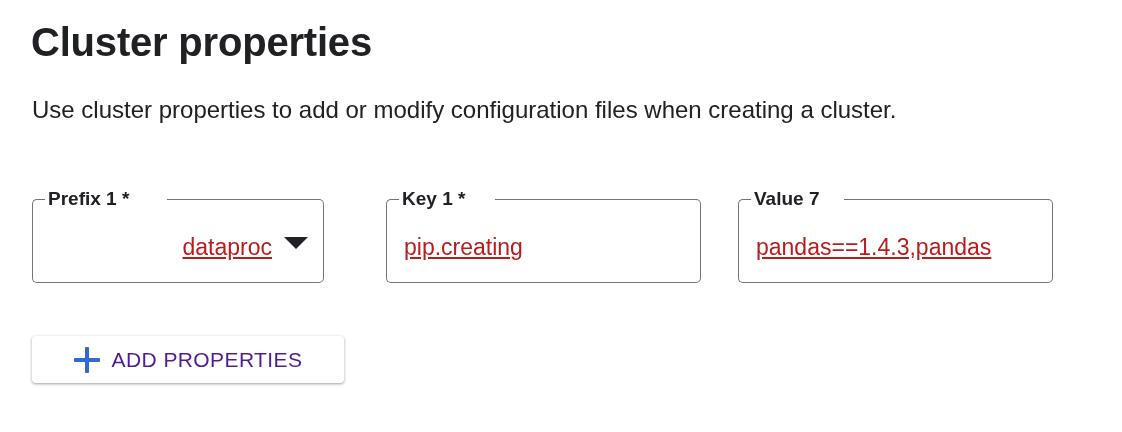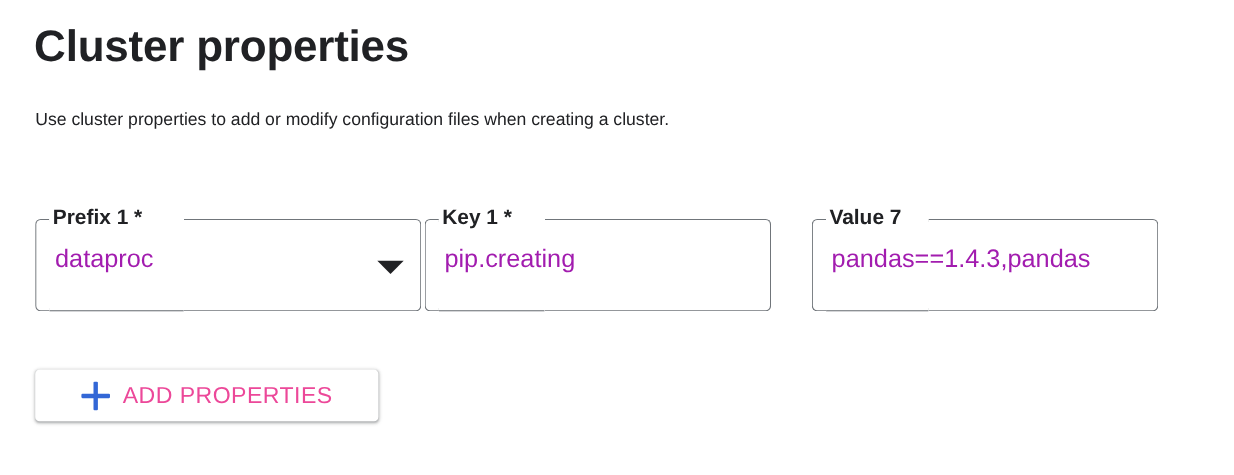--- a/index.html
+++ b/index.html
@@ -31,21 +31,21 @@
     color: #202124;
     letter-spacing: -0.2px;
     line-height: 42px;
     white-space: nowrap;
   }
 
   .page-desc {
     position: absolute;
     left: 32px;
     top: 96px;
-    font-size: 16px;
+    font-size: 24px;
     font-weight: 400;
     color: #202124;
     line-height: 28px;
     white-space: nowrap;
   }
 
   
   .fields-row {
     position: absolute;
     left: 32px;
@@ -98,46 +98,47 @@
     flex: 1 1 auto;
     border: 1.6px solid #70757a;
     border-left: none;
     border-radius: 0 5px 5px 0;
     box-sizing: border-box;
   }
 
   .field-value {
     position: absolute;
     left: 18px;
-    top: 20px;
+    top: 32px;
     right: 14px;
     font-size: 23px;
-    color: #a21caf;
+    color: #b91c1c;
     line-height: 32px;
     white-space: nowrap;
     overflow: hidden;
+    text-decoration: underline;
   }
 
   .field-select .field-value {
     right: 52px;
   }
 
   .dropdown-arrow {
     position: absolute;
     right: 16px;
     top: 38px;
     width: 0;
     height: 0;
     border-left: 12px solid transparent;
     border-right: 12px solid transparent;
     border-top: 12px solid #202124;
   }
 
   
-  #field-prefix { left: 0px;   width: 351px; }
+  #field-prefix { left: 0px;   width: 292px; text-align: right; }
   #field-key    { left: 354px; width: 315px; padding-left: 42px; }
   #field-value  { left: 706px; width: 315px; }
 
   #field-prefix .ol-notch { width: 122px; }
   #field-key    .ol-notch { width: 96px;  }
   #field-value  .ol-notch { width: 93px;  }
 
   
   .add-btn {
     position: absolute;
@@ -173,21 +174,21 @@
   }
   .add-btn .plus-icon::before {
     left: 0; right: 0; top: 11px; height: 4px;
   }
   .add-btn .plus-icon::after {
     top: 0; bottom: 0; left: 11px; width: 4px;
   }
   .add-btn .btn-label {
     font-size: 21px;
     font-weight: 500;
-    color: #ec4899;
+    color: #4c1d95;
     letter-spacing: 0.4px;
     line-height: 24px;
     white-space: nowrap;
   }
 </style>
 </head>
 <body>
 
 <div class="page">
 

